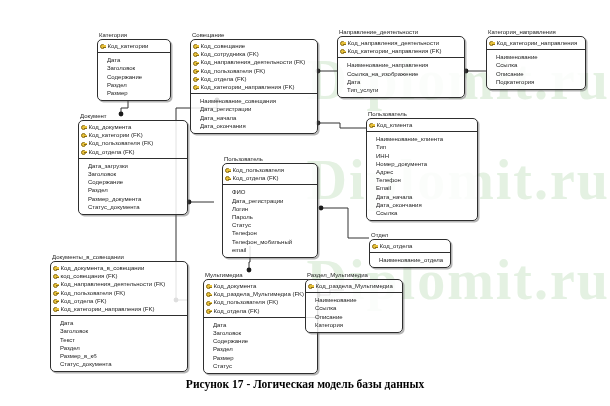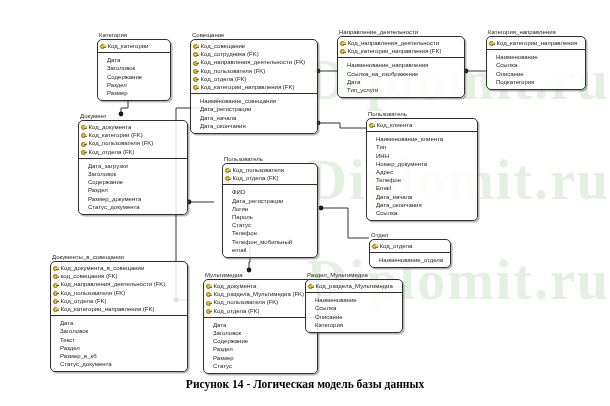--- a/index.html
+++ b/index.html
@@ -453,14 +453,14 @@
       </div>
       <div class="attr-group">
         <div class="field attr">Наименование</div>
         <div class="field attr">Ссылка</div>
         <div class="field attr">Описание</div>
         <div class="field attr">Категория</div>
       </div>
     </div>
   </div>
 
-  <div class="caption">Рисунок 14 - Логическая модель базы данных</div>
+  <div class="caption">Рисунок 17 - Логическая модель базы данных</div>
 </div>
 
 </body></html>

